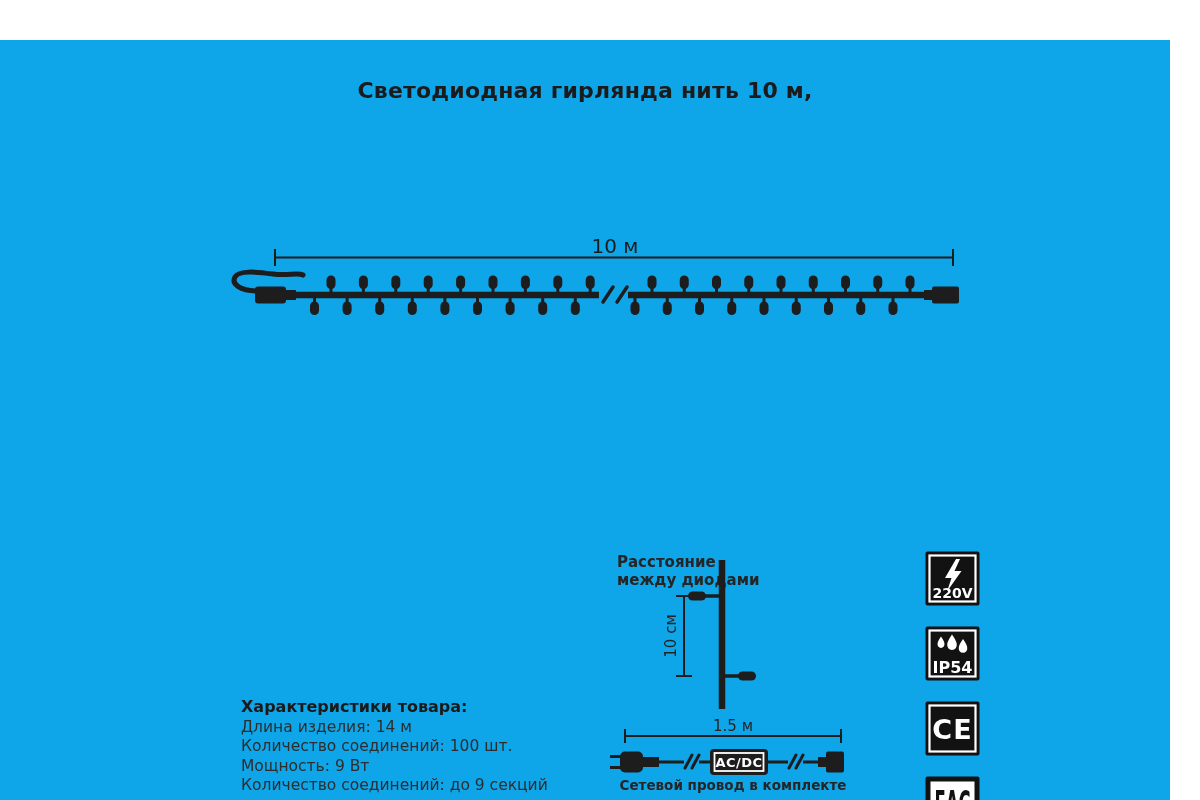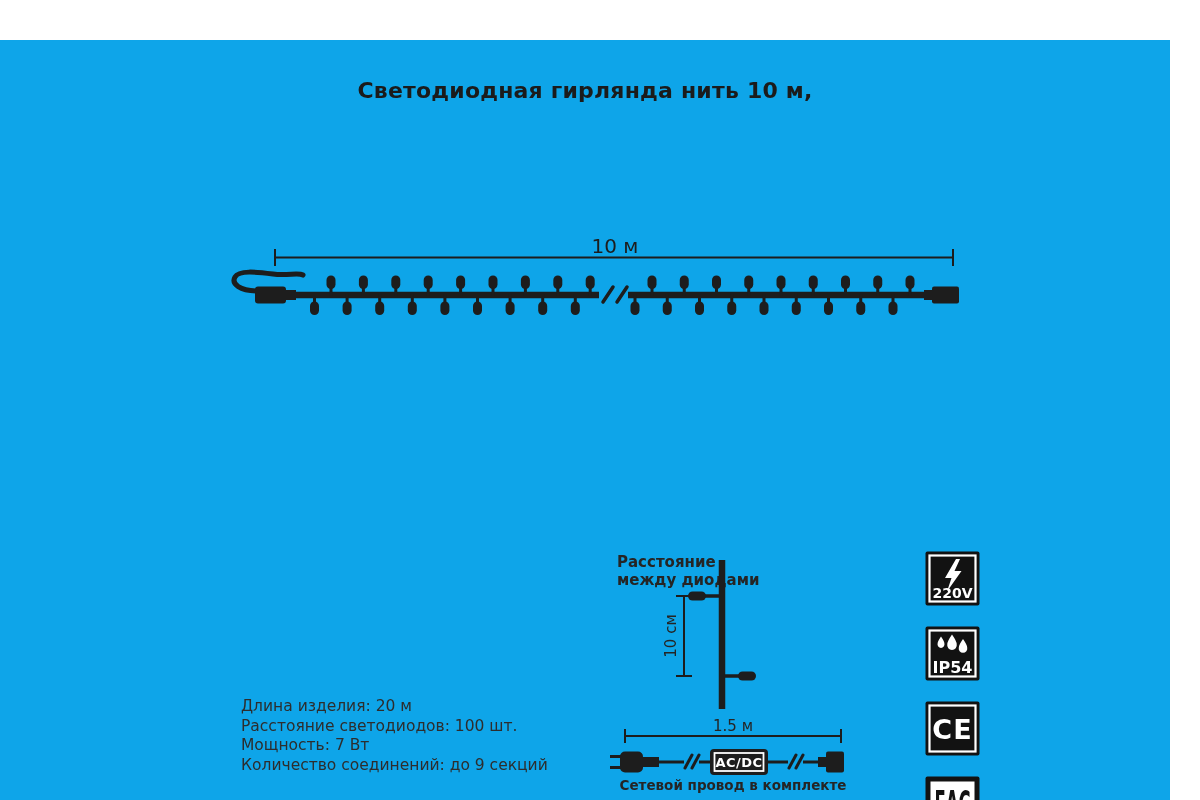--- a/index.html
+++ b/index.html
@@ -161,23 +161,24 @@
 
     <g stroke="#1d1d1d" stroke-width="2">
       <line x1="84" y1="61" x2="84" y2="141"></line>
       <line x1="76" y1="61" x2="92" y2="61"></line>
       <line x1="76" y1="141" x2="92" y2="141"></line>
     </g>
     <text class="rot-label" x="76" y="101" text-anchor="middle" transform="rotate(-90 76 101)">10 см</text>
   </svg>
 
   <div class="abs specs">
-    <div>Длина изделия: 20 м</div>
-    <div>Расстояние светодиодов: 100 шт.</div>
-    <div>Мощность: 7 Вт</div>
+    <div class="heading">Характеристики товара:</div>
+    <div>Длина изделия: 14 м</div>
+    <div>Количество соединений: 100 шт.</div>
+    <div>Мощность: 9 Вт</div>
     <div>Количество соединений: до 9 секций</div>
   </div>
 
   <svg class="abs" style="left:600px;top:672px;" width="260" height="90" viewBox="0 0 260 90">
 
     <g stroke="#1d1d1d" stroke-width="2">
       <line x1="25" y1="24" x2="241" y2="24"></line>
       <line x1="25" y1="17" x2="25" y2="31"></line>
       <line x1="241" y1="17" x2="241" y2="31"></line>
     </g>

